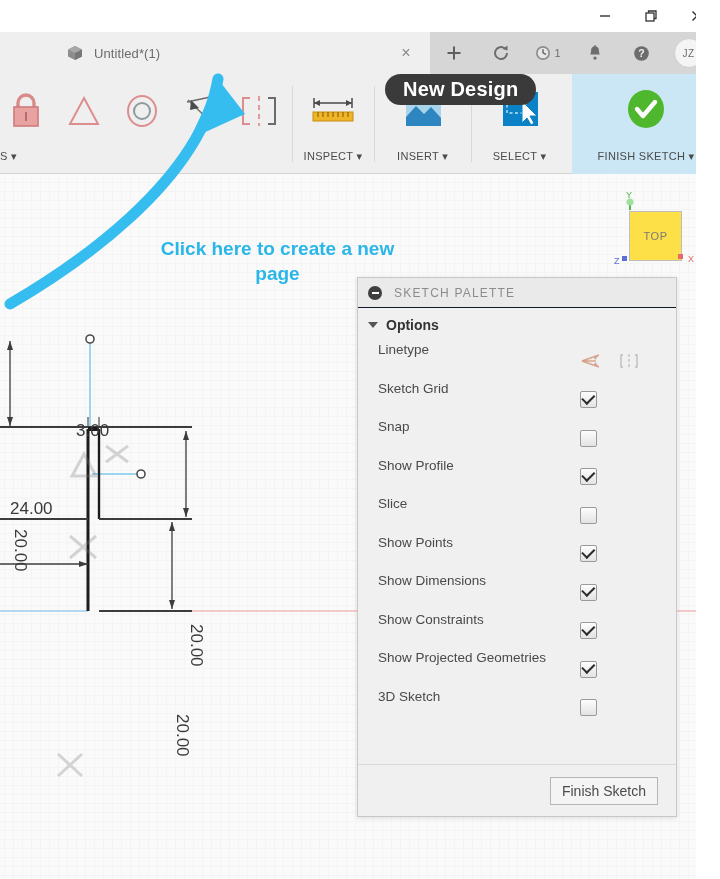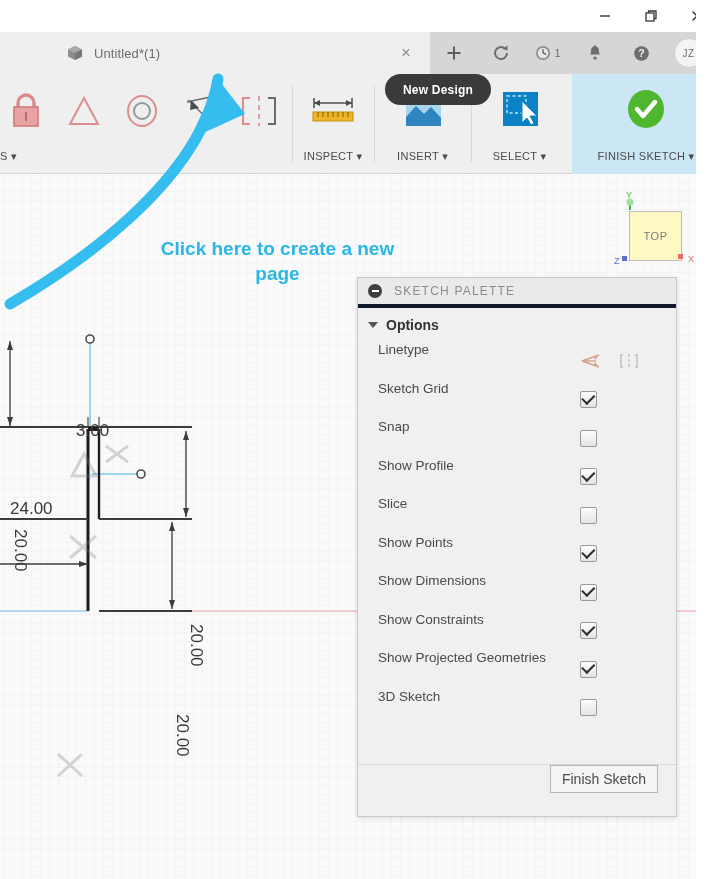--- a/index.html
+++ b/index.html
@@ -85,50 +85,50 @@
 
   .dimtext {
     position:absolute; font-family:"Liberation Sans", sans-serif;
     font-size:17px; color:#3a3a3a; white-space:nowrap;
   }
   .rot90 { transform: rotate(90deg); transform-origin: left top; }
 
   
   .viewcube {
     position:absolute; left:629px; top:211px; width:53px; height:50px;
-    background:#fef9c3; border:1px solid #bdbdbd;
+    background:#fde047; border:1px solid #bdbdbd;
     display:flex; align-items:center; justify-content:center;
     font-size:11px; color:#7a7a7a; letter-spacing:.6px;
   }
 
   
   .callout {
     position:absolute; left:140px; top:236px; width:275px;
     text-align:center; color:#29b6e8;
     font-size:19px; line-height:25px; font-weight:700;
   }
 
   
   .tooltip {
     position:absolute; left:385px; top:74px; height:31px;
     background:#3a3a3a; color:#ffffff; border-radius:16px;
     display:flex; align-items:center; padding:0 18px;
-    font-size:12px; font-weight:bold; letter-spacing:.2px;
+    font-size:20px; font-weight:bold; letter-spacing:.2px;
     z-index:12;
   }
 
   
   .palette {
     position:absolute; left:357px; top:277px; width:320px; height:540px;
     background:#f0f0f0; border:1px solid #c8c8c8;
     box-shadow:0 1px 4px rgba(0,0,0,.12);
     z-index:9;
   }
   .pal-header {
-    height:30px; background:#eaeaea; border-bottom:4px solid #0f172a;
+    height:30px; background:#eaeaea; border-bottom:1px solid #0f172a;
     display:flex; align-items:center; padding-left:10px;
   }
   .collapse-dot {
     width:14px; height:14px; border-radius:50%; background:#3f3f3f;
     display:flex; align-items:center; justify-content:center; flex:0 0 auto;
   }
   .collapse-dot i { display:block; width:7px; height:2px; background:#fff; }
   .pal-title { margin-left:12px; font-size:12px; color:#8c8c8c; letter-spacing:1.2px; }
   .pal-body { background:#f0f0f0; }
   .section-head {
@@ -147,21 +147,21 @@
     display:flex; align-items:center; justify-content:center;
   }
   .cb.on::after {
     content:""; display:block; width:10px; height:6px;
     border-left:2px solid #2c2c2c; border-bottom:2px solid #2c2c2c;
     transform: rotate(-45deg) translate(1px,-2px);
   }
   .pal-footer {
     position:absolute; left:0; bottom:0; width:100%; height:52px;
     border-top:1px solid #d8d8d8; background:#f0f0f0;
-    display:flex; align-items:flex-start; justify-content:flex-end; padding-right:18px;
+    display:flex; align-items:center; justify-content:flex-end; padding-right:18px;
   }
   .finish-btn {
     border:1px solid #b5b5b5; background:#f4f4f4;
     padding:5px 11px; font-size:14px; color:#4b4b4b;
   }
   .icon-sm { width:22px; height:22px; display:flex; align-items:center; justify-content:center; }
 </style>
 </head>
 <body>
 

